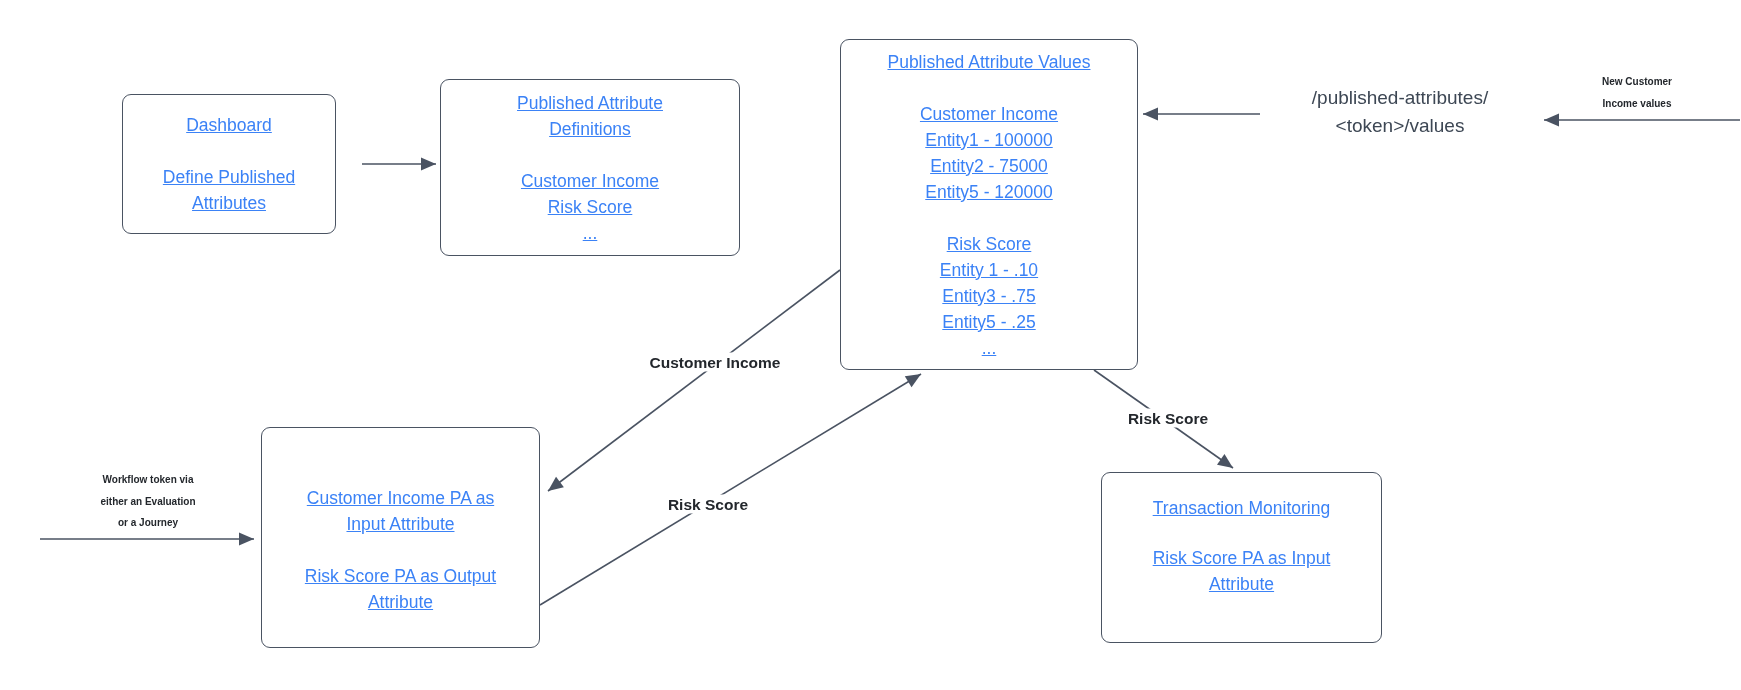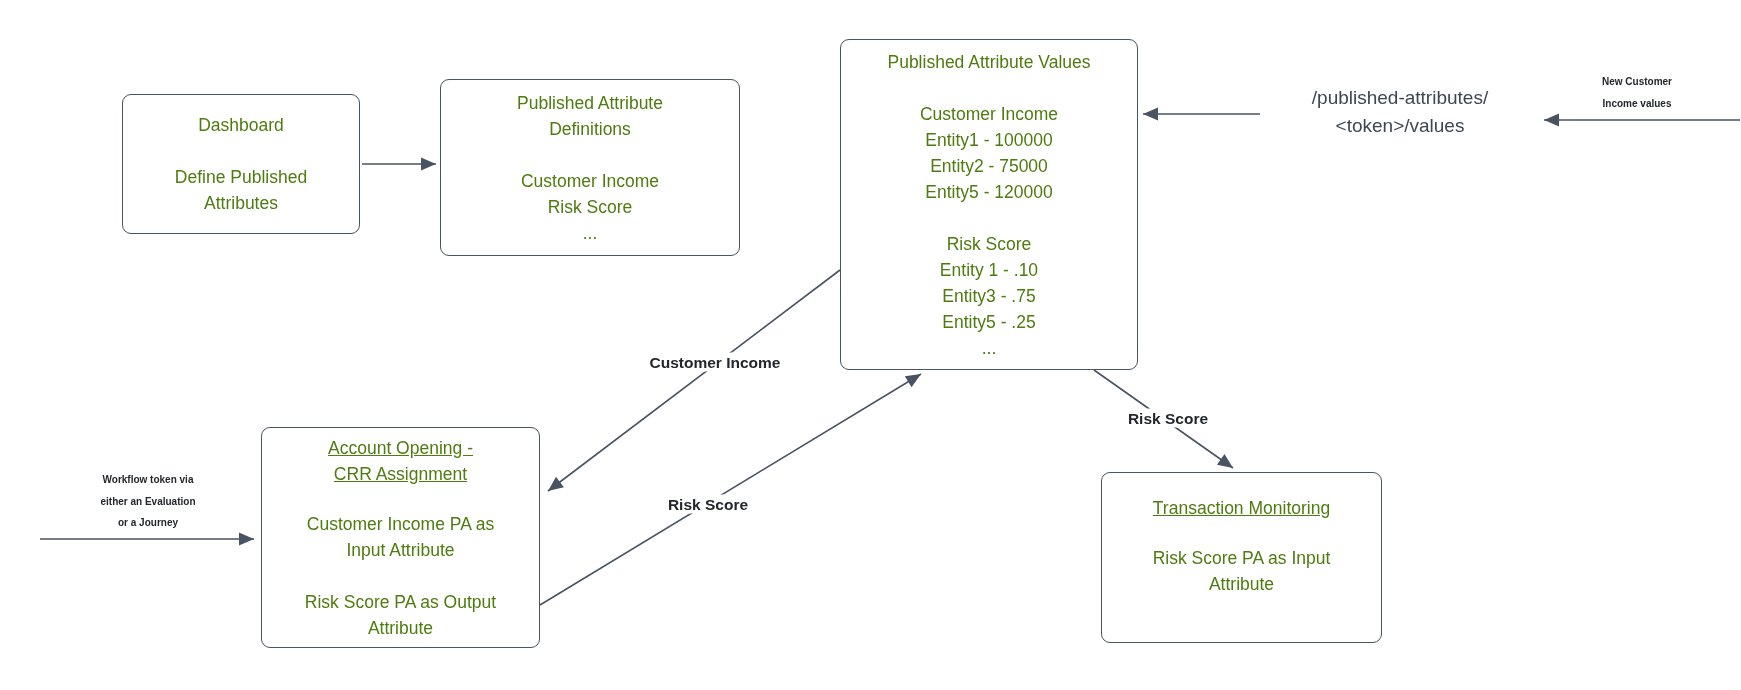--- a/index.html
+++ b/index.html
@@ -29,21 +29,22 @@
     border: 1.6px solid #4a5362;
     border-radius: 9px;
     background: #ffffff;
     display: flex;
     flex-direction: column;
     align-items: center;
     justify-content: center;
     text-align: center;
     font-size: 17.5px;
     line-height: 26px;
-    color: #4d7c0f;
+    color: #3b82f6;
+    text-decoration: underline;
   }
   .node-text {
     white-space: pre-line;
   }
   .node-title {
     white-space: pre-line;
     text-decoration: underline;
   }
   .node-body {
     white-space: pre-line;
@@ -92,21 +93,21 @@
       <line x1="362" y1="164" x2="436" y2="164" marker-end="url(#ah)"></line>
       <line x1="1260" y1="114" x2="1143" y2="114" marker-end="url(#ah)"></line>
       <line x1="1740" y1="120" x2="1544" y2="120" marker-end="url(#ah)"></line>
       <line x1="840" y1="270" x2="548" y2="491" marker-end="url(#ah)"></line>
       <line x1="540" y1="605" x2="921" y2="374" marker-end="url(#ah)"></line>
       <line x1="1094" y1="370" x2="1233" y2="468" marker-end="url(#ah)"></line>
       <line x1="40" y1="539" x2="254" y2="539" marker-end="url(#ah)"></line>
     </g>
   </svg>
 
-  <div class="node" style="left:122px; top:94px; width:238px; height:140px;align-items:center;">
+  <div class="node" style="left:122px; top:94px; width:214px; height:140px;align-items:center;">
     <div class="node-text">Dashboard
 
 Define Published
 Attributes</div>
   </div>
 
   <div class="node" style="left:440px; top:79px; width:300px; height:177px;">
     <div class="node-text">Published Attribute
 Definitions
 
@@ -124,22 +125,20 @@
 Entity5 - 120000
 
 Risk Score
 Entity 1 - .10
 Entity3 - .75
 Entity5 - .25
 ...</div>
   </div>
 
   <div class="node" style="left:261px; top:427px; width:279px; height:221px;">
-    <div class="node-title">Account Opening -
-CRR Assignment</div>
     <div class="node-body">Customer Income PA as
 Input Attribute
 
 Risk Score PA as Output
 Attribute</div>
   </div>
 
   <div class="node" style="left:1101px; top:472px; width:281px; height:171px; padding-bottom:24px;text-align:center;">
     <div class="node-title">Transaction Monitoring</div>
     <div class="node-body">Risk Score PA as Input

